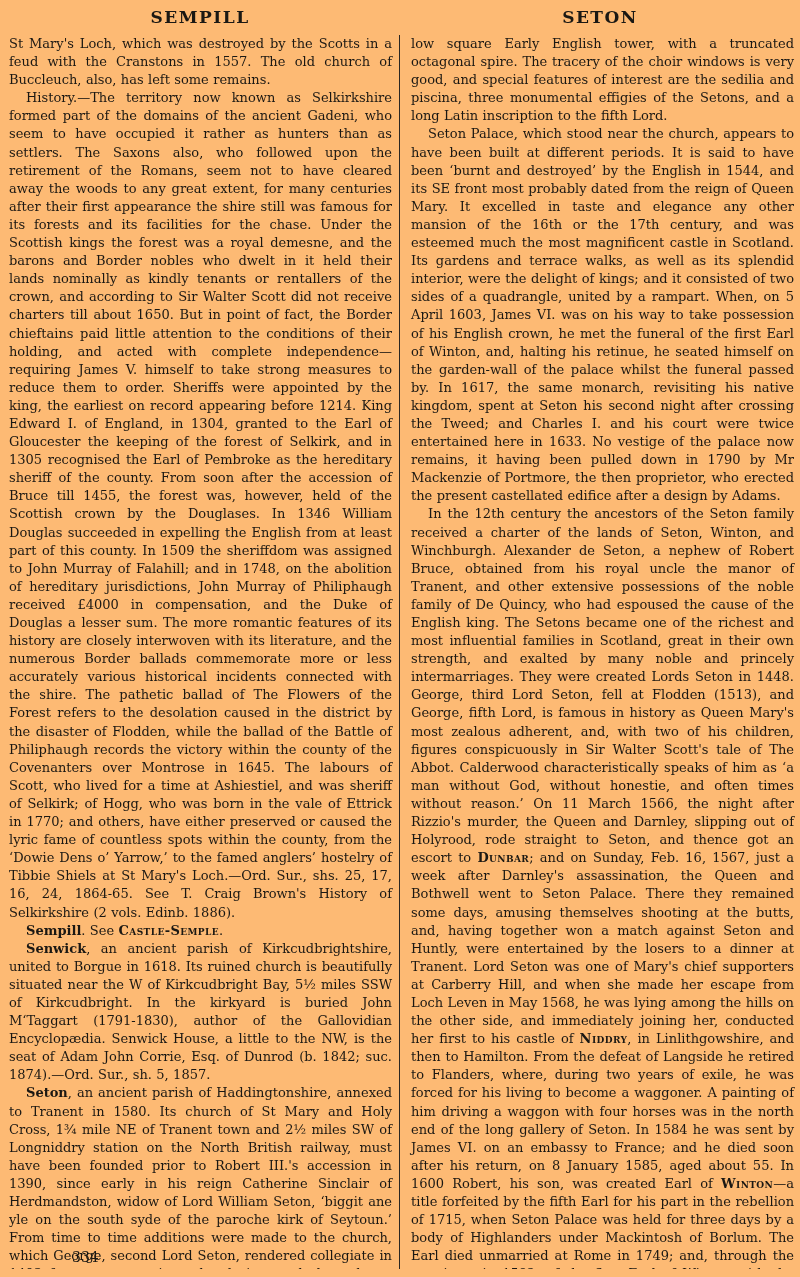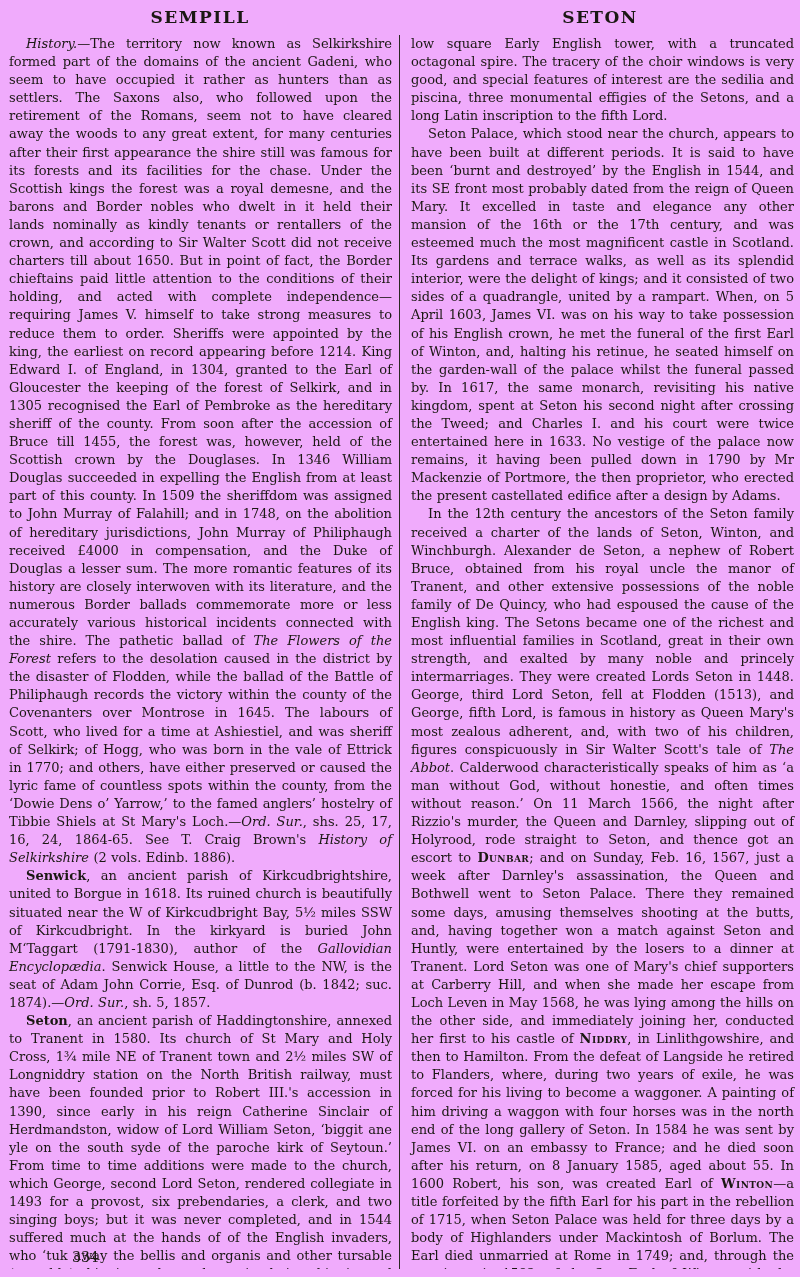--- a/index.html
+++ b/index.html
@@ -2,21 +2,21 @@
 <html><head>
 <meta charset="utf-8">
 <style>
   html, body { margin: 0; padding: 0; }
   body { background: #d8d5cd; }
   .page {
     position: relative;
     width: 800px;
     height: 1277px;
     margin: 0 auto;
-    background: #f0abfc;
+    background: #fdba74;
     color: #1b1813;
     font-family: "DejaVu Serif", "Liberation Serif", serif;
     overflow: hidden;
     box-sizing: border-box;
     padding-top: 6px;
   }
   .running-heads {
     display: flex;
     width: 100%;
   }
@@ -52,41 +52,43 @@
     width: 1px;
     background: #2b2722;
   }
   .para {
     margin: 0;
     text-align: justify;
     word-spacing: 0.02em;
   }
   .para.indent { text-indent: 17px; }
   .para.justify-last { text-align-last: justify; }
-  .italic { font-style: italic; }
+  .italic { }
   .bold { font-weight: bold; }
   .smallcaps { font-variant: small-caps; letter-spacing: 0.4px; font-weight: bold; }
   .page-number {
     position: absolute;
     left: 72px;
     bottom: 12px;
     font-size: 14px;
   }
 </style>
 </head>
 <body>
 
 <div class="page">
   <div class="running-heads">
     <div class="head">SEMPILL</div>
     <div class="head">SETON</div>
   </div>
   <div class="columns">
     <div class="column left">
+        <p class="para"><span>St Mary's Loch, which was destroyed by the Scotts in a feud with the Cranstons in 1557.  The old church of Buccleuch, also, has left some remains.</span></p>
         <p class="para indent"><span class="italic">History.</span><span>—The territory now known as Selkirkshire formed part of the domains of the ancient Gadeni, who seem to have occupied it rather as hunters than as settlers.  The Saxons also, who followed upon the retirement of the Romans, seem not to have cleared away the woods to any great extent, for many centuries after their first appearance the shire still was famous for its forests and its facilities for the chase.  Under the Scottish kings the forest was a royal demesne, and the barons and Border nobles who dwelt in it held their lands nominally as kindly tenants or rentallers of the crown, and according to Sir Walter Scott did not receive charters till about 1650.  But in point of fact, the Border chieftains paid little attention to the conditions of their holding, and acted with complete independence—requiring James V. himself to take strong measures to reduce them to order.  Sheriffs were appointed by the king, the earliest on record appearing before 1214.  King Edward I. of England, in 1304, granted to the Earl of Gloucester the keeping of the forest of Selkirk, and in 1305 recognised the Earl of Pembroke as the hereditary sheriff of the county.  From soon after the accession of Bruce till 1455, the forest was, however, held of the Scottish crown by the Douglases.  In 1346 William Douglas succeeded in expelling the English from at least part of this county.  In 1509 the sheriffdom was assigned to John Murray of Falahill; and in 1748, on the abolition of hereditary jurisdictions, John Murray of Philiphaugh received £4000 in compensation, and the Duke of Douglas a lesser sum.  The more romantic features of its history are closely interwoven with its literature, and the numerous Border ballads commemorate more or less accurately various historical incidents connected with the shire. The pathetic ballad of </span><span class="italic">The Flowers of the Forest</span><span> refers to the desolation caused in the district by the disaster of Flodden, while the ballad of the Battle of Philiphaugh records the victory within the county of the Covenanters over Montrose in 1645.  The labours of Scott, who lived for a time at Ashiestiel, and was sheriff of Selkirk; of Hogg, who was born in the vale of Ettrick in 1770; and others, have either preserved or caused the lyric fame of countless spots within the county, from the ‘Dowie Dens o’ Yarrow,’ to the famed anglers’ hostelry of Tibbie Shiels at St Mary's Loch.—</span><span class="italic">Ord. Sur.</span><span>, shs. 25, 17, 16, 24, 1864-65.  See T. Craig Brown's </span><span class="italic">History of Selkirkshire</span><span>  (2 vols. Edinb. 1886).</span></p>
+        <p class="para indent"><span class="bold">Sempill</span><span>.  See </span><span class="smallcaps">Castle-Semple</span><span>.</span></p>
         <p class="para indent"><span class="bold">Senwick</span><span>, an ancient parish of Kirkcudbrightshire, united to Borgue in 1618.  Its ruined church is beautifully situated near the W of Kirkcudbright Bay, 5½ miles SSW of Kirkcudbright.  In the kirkyard is buried John M‘Taggart (1791-1830), author of the </span><span class="italic">Gallovidian Encyclopædia</span><span>.  Senwick House, a little to the NW, is the seat of Adam John Corrie, Esq. of Dunrod (b. 1842; suc. 1874).—</span><span class="italic">Ord. Sur.</span><span>, sh. 5, 1857.</span></p>
         <p class="para indent justify-last"><span class="bold">Seton</span><span>, an ancient parish of Haddingtonshire, annexed to Tranent in 1580.  Its church of St Mary and Holy Cross, 1¾ mile NE of Tranent town and 2½ miles SW of Longniddry station on the North British railway, must have been founded prior to Robert III.'s accession in 1390, since early in his reign Catherine Sinclair of Herdmandston, widow of Lord William Seton, ‘biggit ane yle on the south syde of the paroche kirk of Seytoun.’ From time to time additions were made to the church, which George, second Lord Seton, rendered collegiate in 1493 for a provost, six prebendaries, a clerk, and two singing boys; but it was never completed, and in 1544 suffered much at the hands of of the English invaders, who ‘tuk away the bellis and organis and other tursable (movable) thingis, and put thame in thair schippis, and brint the tymber wark within the said kirk.’  As restored at considerable cost by the late Earl of Wemyss, who is buried here with his Countess, Seton church now consists of a Decorated three-bayed choir, with a trigonal apse and a N sacristy, two transeptal chapels, and a</span></p>
       </div>
     <div class="divider"></div>
     <div class="column right">
         <p class="para"><span>low square Early English tower, with a truncated octagonal spire.  The tracery of the choir windows is very good, and special features of interest are the sedilia and piscina, three monumental effigies of the Setons, and a long Latin inscription to the fifth Lord.</span></p>
         <p class="para indent"><span>Seton Palace, which stood near the church, appears to have been built at different periods.  It is said to have been ‘burnt and destroyed’ by the English in 1544, and its SE front most probably dated from the reign of Queen Mary.  It excelled in taste and elegance any other mansion of the 16th or the 17th century, and was esteemed much the most magnificent castle in Scotland.  Its gardens and terrace walks, as well as its splendid interior, were the delight of kings; and it consisted of two sides of a quadrangle, united by a rampart.  When, on 5 April 1603, James VI. was on his way to take possession of his English crown, he met the funeral of the first Earl of Winton, and, halting his retinue, he seated himself on the garden-wall of the palace whilst the funeral passed by.  In 1617, the same monarch, revisiting his native kingdom, spent at Seton his second night after crossing the Tweed; and Charles I. and his court were twice entertained here in 1633. No vestige of the palace now remains, it having been pulled down in 1790 by Mr Mackenzie of Portmore, the then proprietor, who erected the present castellated edifice after a design by Adams.</span></p>
         <p class="para indent justify-last"><span>In the 12th century the ancestors of the Seton family received a charter of the lands of Seton, Winton, and Winchburgh.  Alexander de Seton, a nephew of Robert Bruce, obtained from his royal uncle the manor of Tranent, and other extensive possessions of the noble family of De Quincy, who had espoused the cause of the English king.  The Setons became one of the richest and most influential families in Scotland, great in their own strength, and exalted by many noble and princely intermarriages.  They were created Lords Seton in 1448.  George, third Lord Seton, fell at Flodden (1513), and George, fifth Lord, is famous in history as Queen Mary's most zealous adherent, and, with two of his children, figures conspicuously in Sir Walter Scott's tale of </span><span class="italic">The Abbot</span><span>.  Calderwood characteristically speaks of him as ‘a man without God, without honestie, and often times without reason.’  On 11 March 1566, the night after Rizzio's murder, the Queen and Darnley, slipping out of Holyrood, rode straight to Seton, and thence got an escort to </span><span class="smallcaps">Dunbar</span><span>; and on Sunday, Feb. 16, 1567, just a week after Darnley's assassination, the Queen and Bothwell went to Seton Palace.  There they remained some days, amusing themselves shooting at the butts, and, having together won a match against Seton and Huntly, were entertained by the losers to a dinner at Tranent.  Lord Seton was one of Mary's chief supporters at Carberry Hill, and when she made her escape from Loch Leven in May 1568, he was lying among the hills on the other side, and immediately joining her, conducted her first to his castle of </span><span class="smallcaps">Niddry</span><span>, in Linlithgowshire, and then to Hamilton.  From the defeat of Langside he retired to Flanders, where, during two years of exile, he was forced for his living to become a waggoner.  A painting of him driving a waggon with four horses was in the north end of the long gallery of Seton.  In 1584 he was sent by James VI. on an embassy to France; and he died soon after his return, on 8 January 1585, aged about 55.  In 1600 Robert, his son, was created Earl of </span><span class="smallcaps">Winton</span><span>—a title forfeited by the fifth Earl for his part in the rebellion of 1715, when Seton Palace was held for three days by a body of Highlanders under Mackintosh of Borlum.  The Earl died unmarried at Rome in 1749; and, through the marriage, in 1582, of the first Earl of Winton with the eldest daughter of the third Earl of </span></p>
       </div>
   </div>

